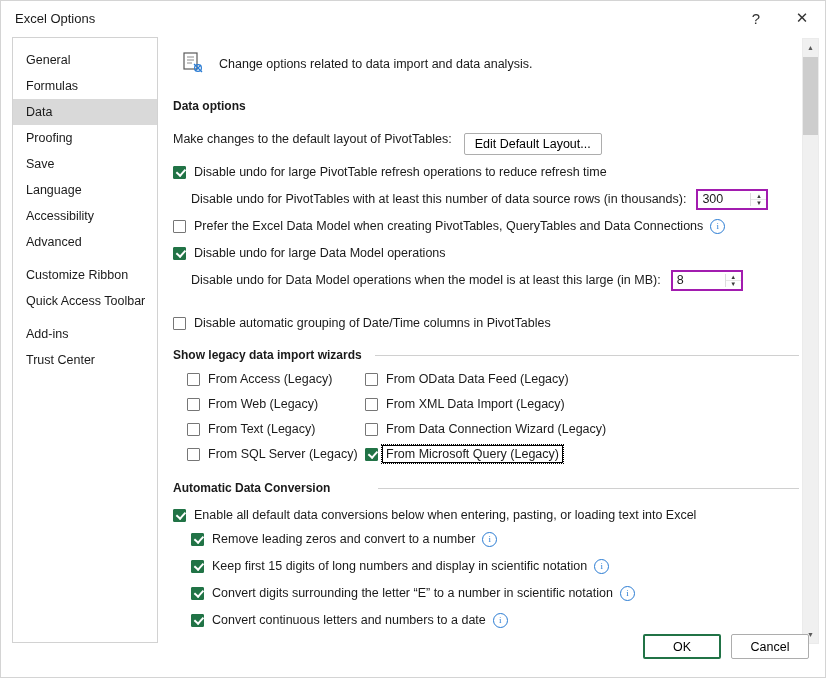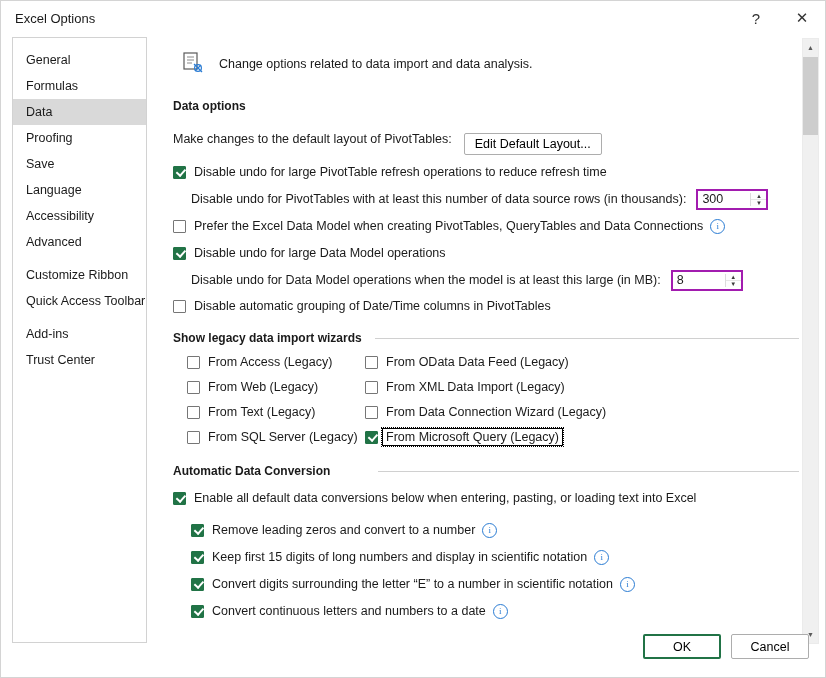--- a/index.html
+++ b/index.html
@@ -56,21 +56,21 @@
     top: 34px;
     left: 0;
     right: 0;
     bottom: 0;
   }
   
   .sidebar {
     position: absolute;
     left: 11px;
     top: 2px;
-    width: 135px;
+    width: 146px;
     height: 606px;
     border: 1px solid #d2d2d2;
     background: #ffffff;
     box-sizing: border-box;
     padding-top: 9px;
   }
   .nav-item {
     height: 26px;
     line-height: 26px;
     padding-left: 13px;
@@ -366,21 +366,21 @@
         <span class="spin" style="margin-left:10px;">
           <input type="text" value="8" style="">
           <span class="arrows">
             <div>▲</div>
             <div>▼</div>
           </span>
         </span>
       </div>
 
 
-      <div class="row indent1" style="margin-top:4px;">
+      <div class="row indent1" style="margin-top:21px;">
         <span class="cb"></span>
         <span class="lbl">Disable automatic grouping of Date/Time columns in PivotTables</span>
       </div>
 
       <div class="section-head rule" style="margin-top:14px;">
         <span>Show legacy data import wizards</span>
         <span class="rule-line r2"></span>
       </div>
 
       <div class="legacy-grid">
@@ -424,21 +424,21 @@
       <div class="section-head rule" style="margin-top:16px;">
         <span>Automatic Data Conversion</span>
         <span class="rule-line r3"></span>
       </div>
 
       <div class="row indent1" style="margin-top:9px;">
         <span class="cb checked"></span>
         <span class="lbl">Enable all default data conversions below when entering, pasting, or loading text into Excel</span>
       </div>
 
-      <div class="row indent2" style="margin-top:10px;">
+      <div class="row indent2" style="margin-top:2px;">
         <span class="cb checked"></span>
         <span class="lbl">Remove leading zeros and convert to a number</span>
         <span class="info">i</span>
       </div>
 
       <div class="row indent2" style="margin-top:5px;">
         <span class="cb checked"></span>
         <span class="lbl">Keep first 15 digits of long numbers and display in scientific notation</span>
         <span class="info">i</span>
       </div>

